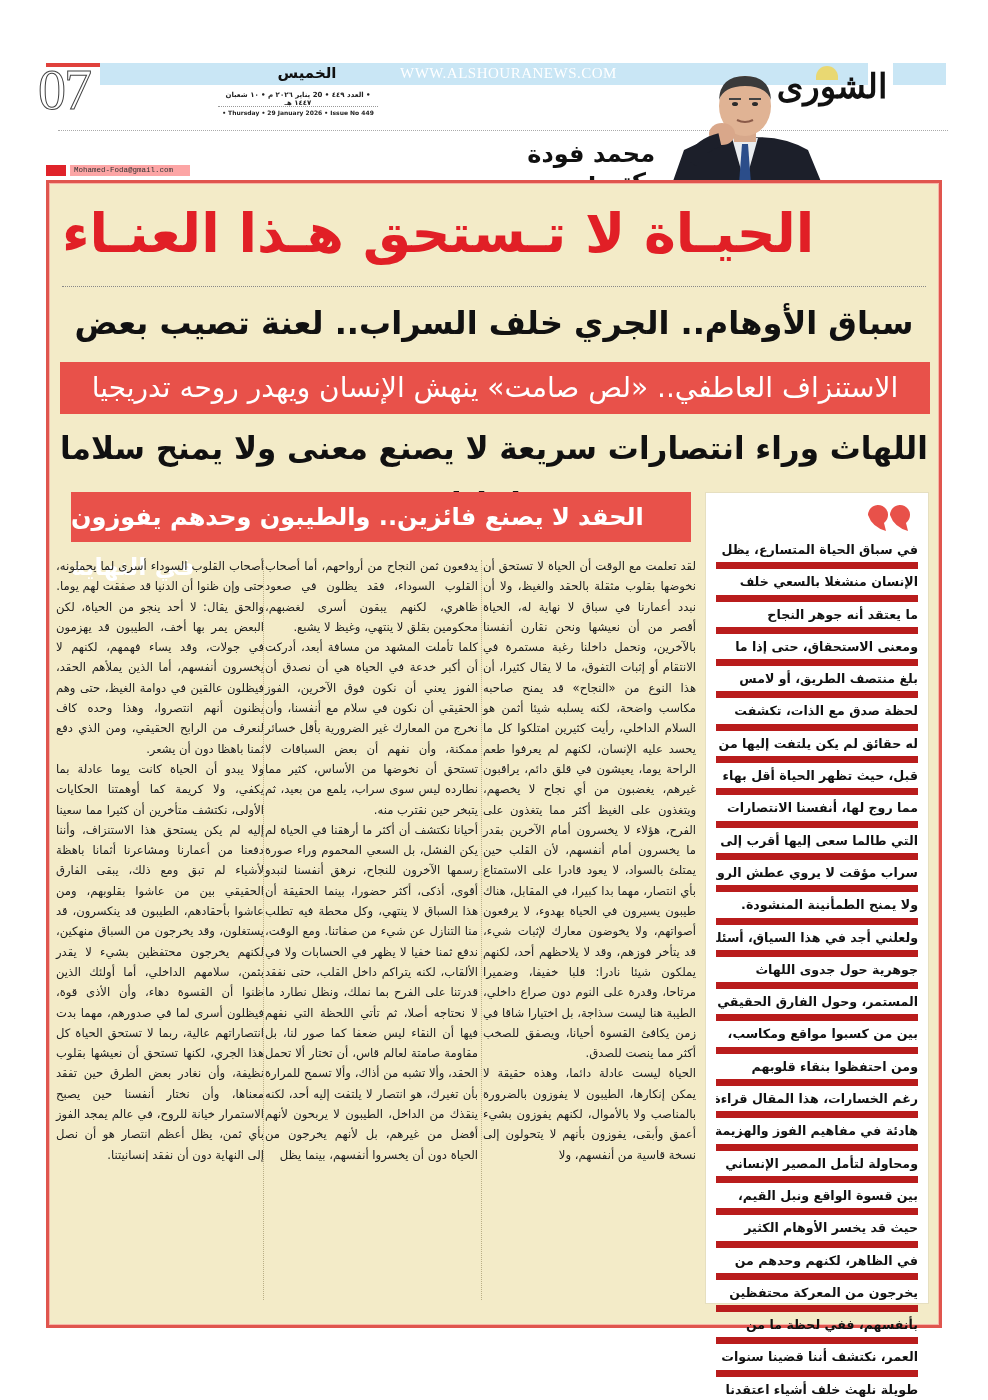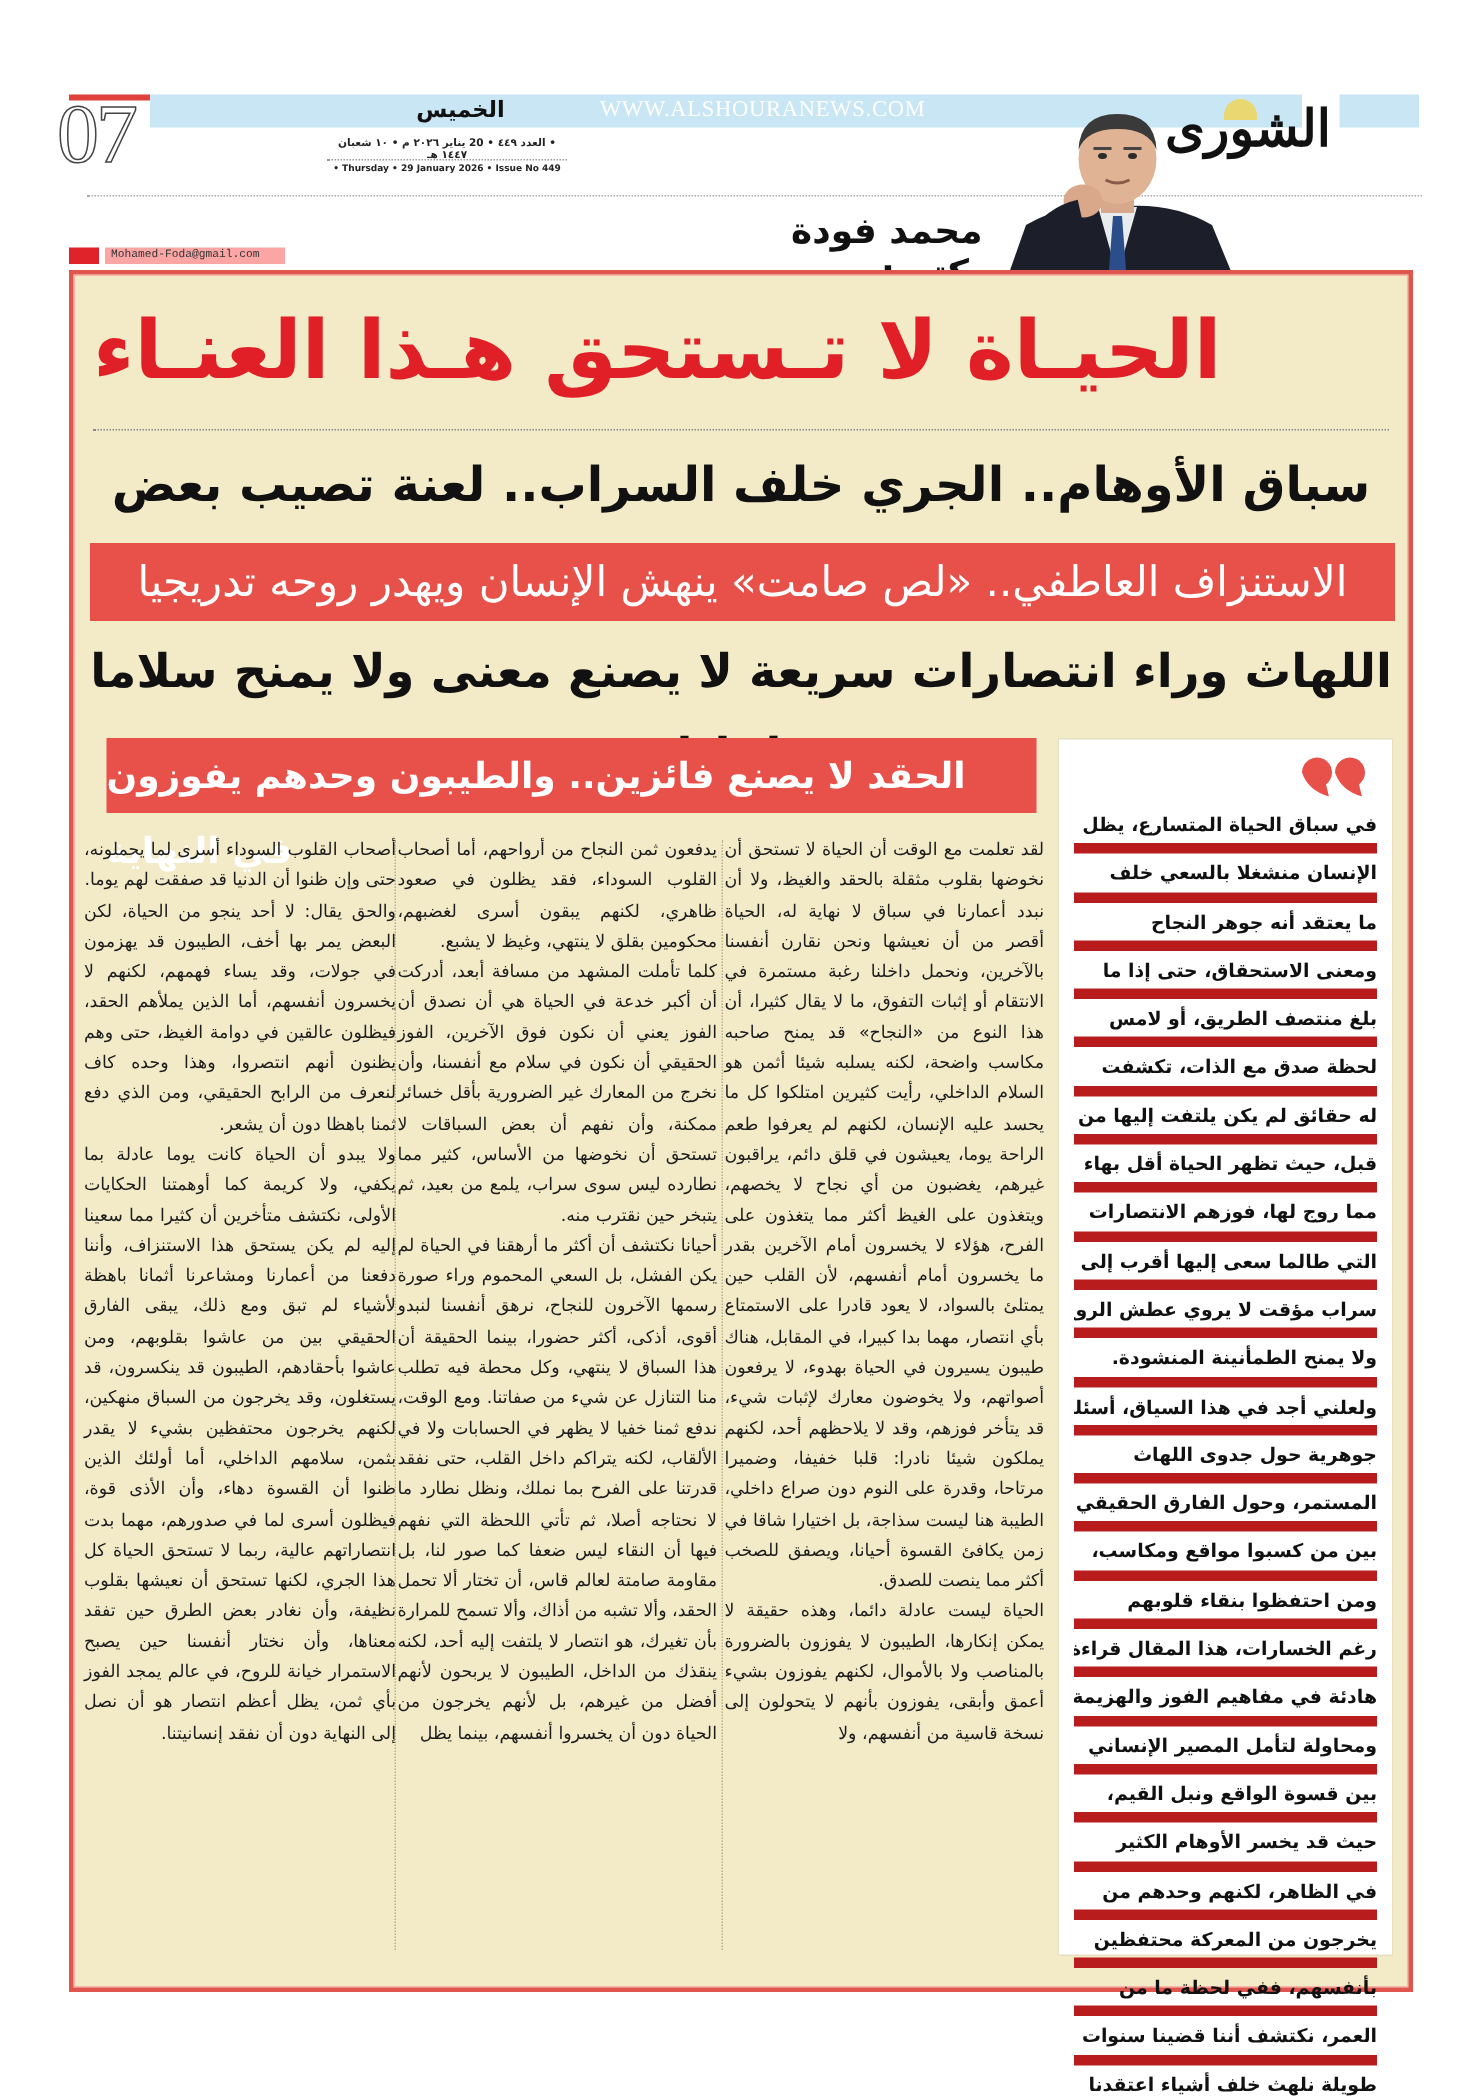--- a/index.html
+++ b/index.html
@@ -124,21 +124,21 @@
   </svg>
   <div class="pull-text" id="pull-lines">
       <span class="ln">في سباق الحياة المتسارع، يظل</span>
       <span class="ln">الإنسان منشغلا بالسعي خلف</span>
       <span class="ln">ما يعتقد أنه جوهر النجاح</span>
       <span class="ln">ومعنى الاستحقاق، حتى إذا ما</span>
       <span class="ln">بلغ منتصف الطريق، أو لامس</span>
       <span class="ln">لحظة صدق مع الذات، تكشفت</span>
       <span class="ln">له حقائق لم يكن يلتفت إليها من</span>
       <span class="ln">قبل، حيث تظهر الحياة أقل بهاء</span>
-      <span class="ln">مما روج لها، فوزهم الانتصارات</span>
+      <span class="ln">مما روج لها، أنفسنا الانتصارات</span>
       <span class="ln">التي طالما سعى إليها أقرب إلى</span>
       <span class="ln">سراب مؤقت لا يروي عطش الروح</span>
       <span class="ln">ولا يمنح الطمأنينة المنشودة.</span>
       <span class="ln">ولعلني أجد في هذا السياق، أسئلة</span>
       <span class="ln">جوهرية حول جدوى اللهاث</span>
       <span class="ln">المستمر، وحول الفارق الحقيقي</span>
       <span class="ln">بين من كسبوا مواقع ومكاسب،</span>
       <span class="ln">ومن احتفظوا بنقاء قلوبهم</span>
       <span class="ln">رغم الخسارات، هذا المقال قراءة</span>
       <span class="ln">هادئة في مفاهيم الفوز والهزيمة،</span>

